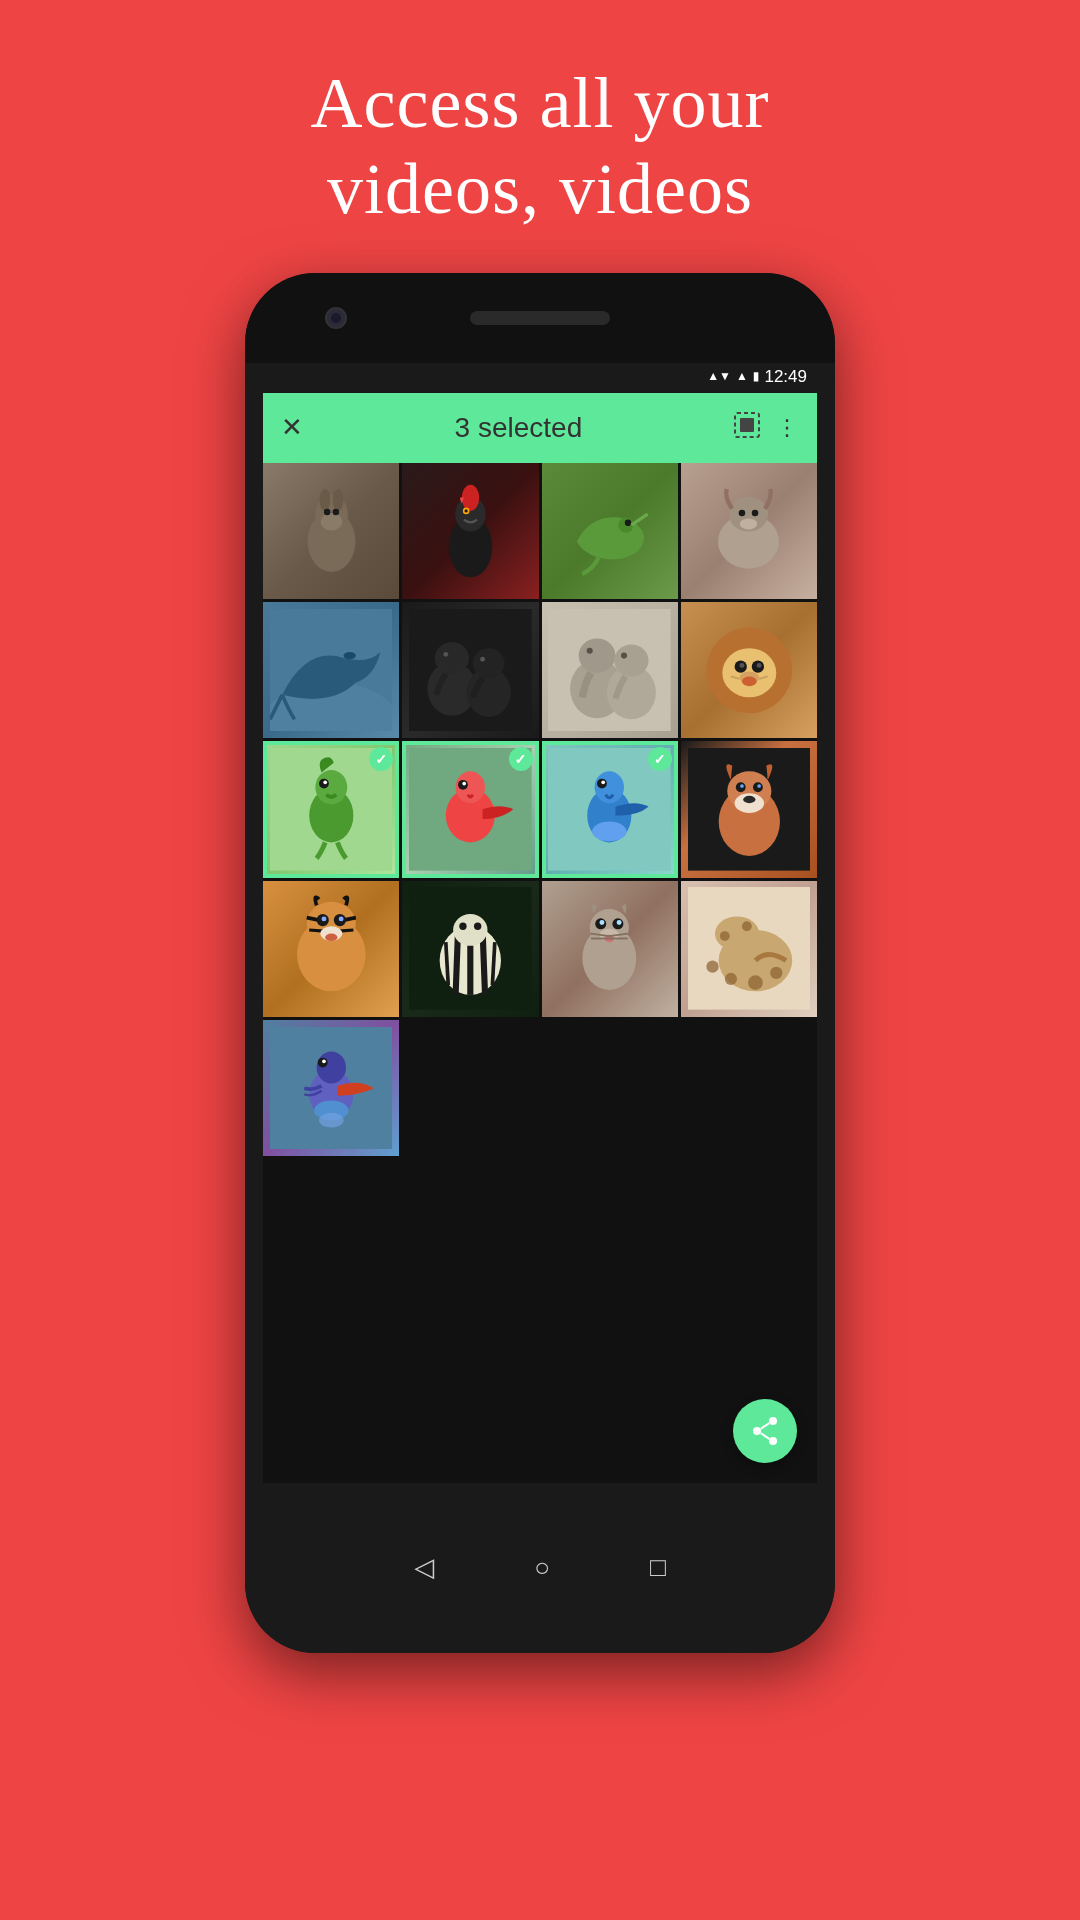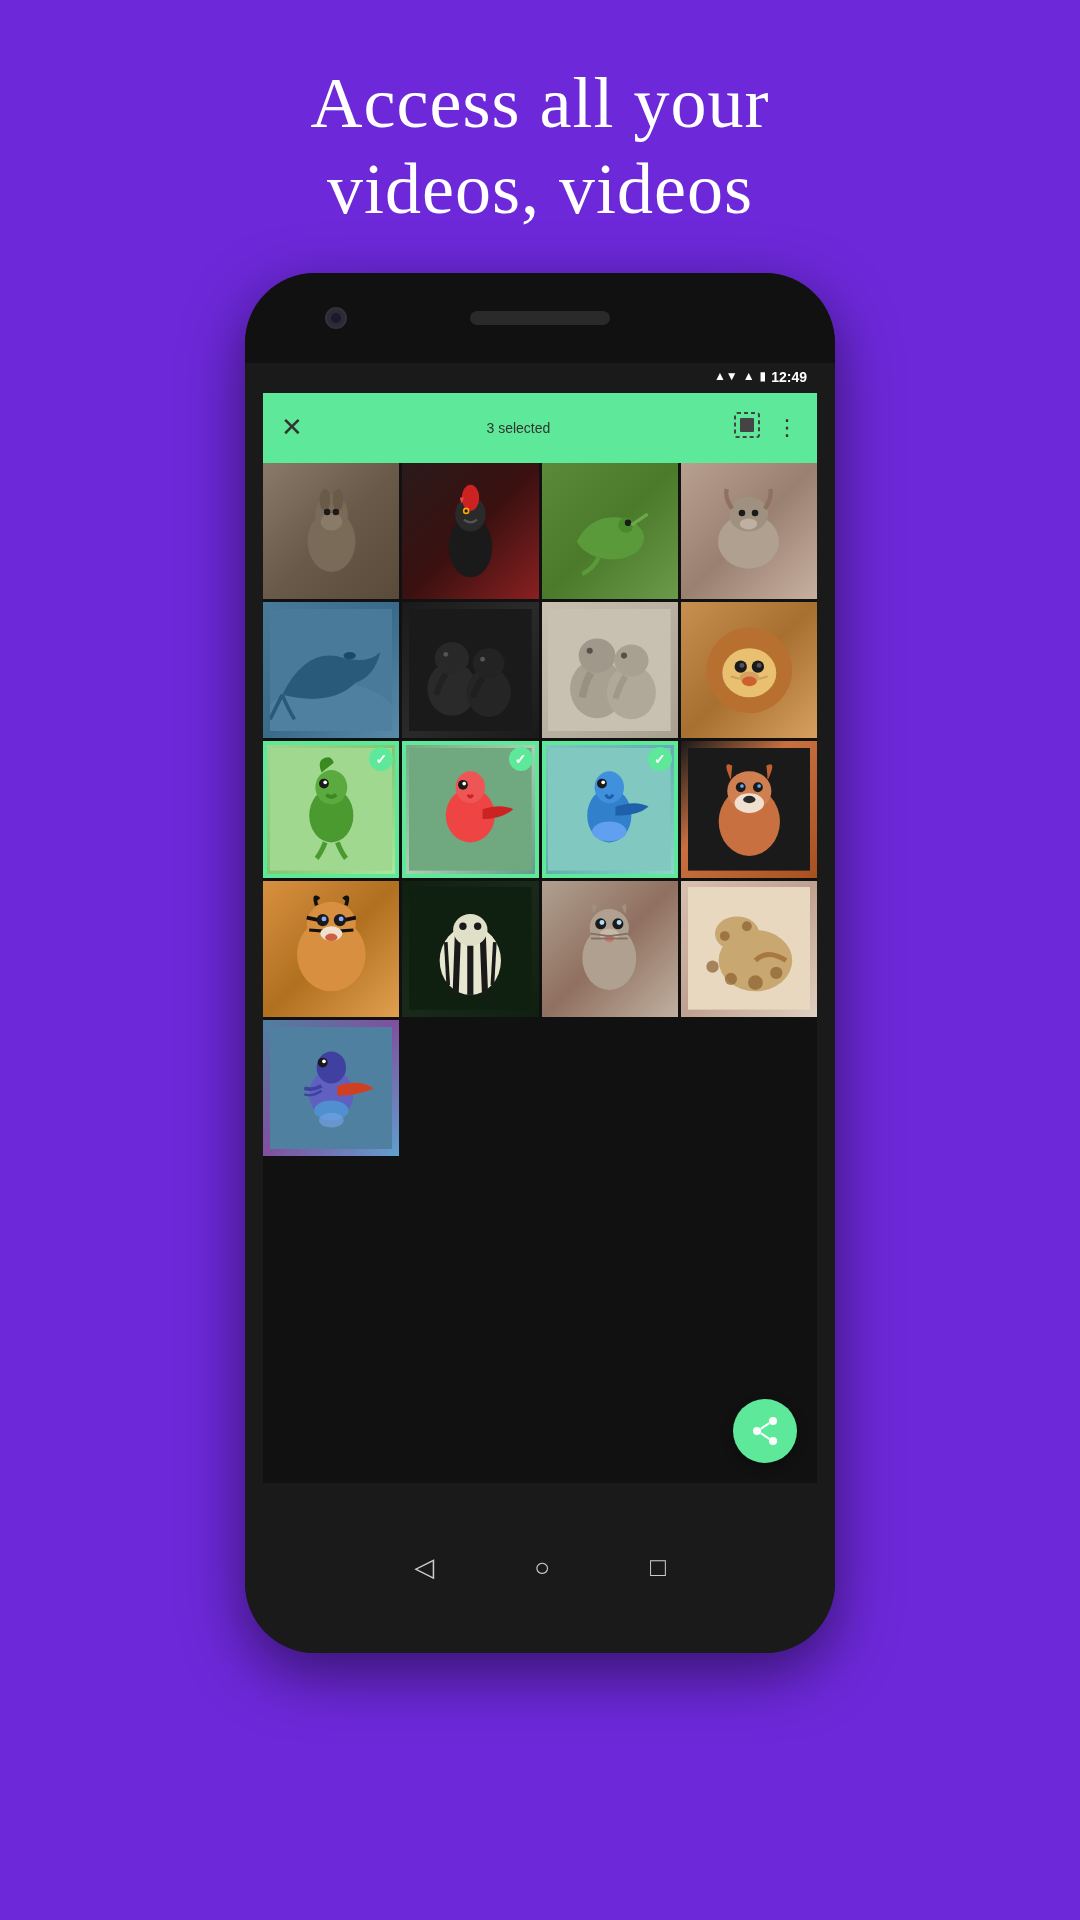--- a/index.html
+++ b/index.html
@@ -110,24 +110,24 @@
 
     .status-icons {
       display: flex;
       align-items: center;
       gap: 5px;
       color: white;
       font-size: 13px;
     }
 
     .time-text {
-      font-size: 14px;
+      font-size: 17px;
       color: white;
       font-family: sans-serif;
-      font-weight: bold;
+      font-weight: normal;
     }
 
     
     .app-toolbar {
       height: 70px;
       background: #5ee89a;
       display: flex;
       align-items: center;
       padding: 0 18px;
       gap: 16px;
@@ -137,21 +137,21 @@
       color: #333;
       font-size: 26px;
       cursor: pointer;
       font-weight: 300;
       line-height: 1;
     }
 
     .toolbar-selected-text {
       flex: 1;
       color: #333;
-      font-size: 14px;
+      font-size: 28px;
       font-family: sans-serif;
       font-weight: 500;
       text-align: center;
     }
 
     .toolbar-select-all-icon {
       color: #333;
       font-size: 22px;
       cursor: pointer;
     }
@@ -281,21 +281,21 @@
 
     .grid-scroll-area {
       flex: 1;
       overflow: hidden;
       position: relative;
     }
   </style>
 </head>
 <body>
 
-<div style="width:1080px; height:1920px; background:#6d28d9; display:flex; flex-direction:column; align-items:center; overflow:hidden;">
+<div style="width:1080px; height:1920px; background:#ef4444; display:flex; flex-direction:column; align-items:center; overflow:hidden;">
 
   <h1 class="page-title">
     <span>Access all your</span><br>
     <span>videos, videos</span>
   </h1>
 
   <div class="phone-wrapper">
     <div class="phone-frame">
 
       <div class="phone-top-bar">

